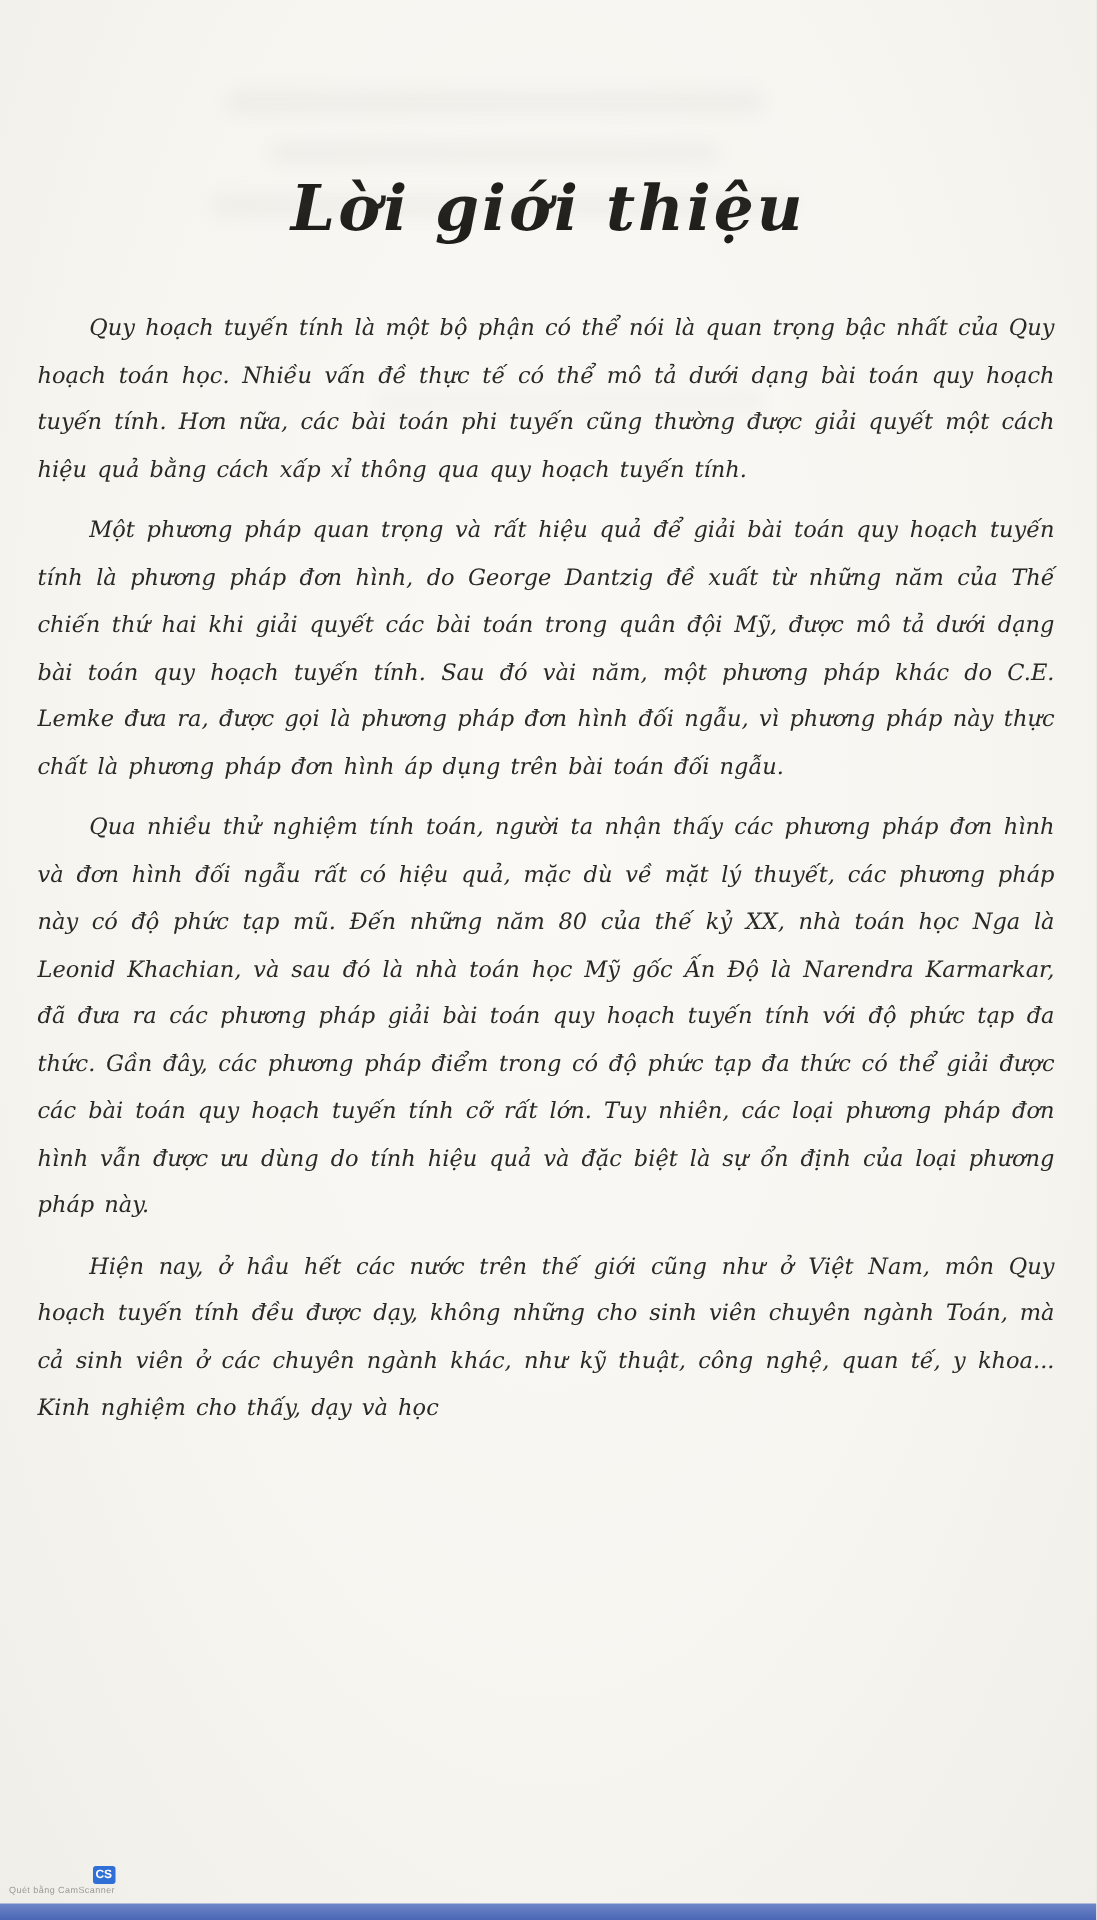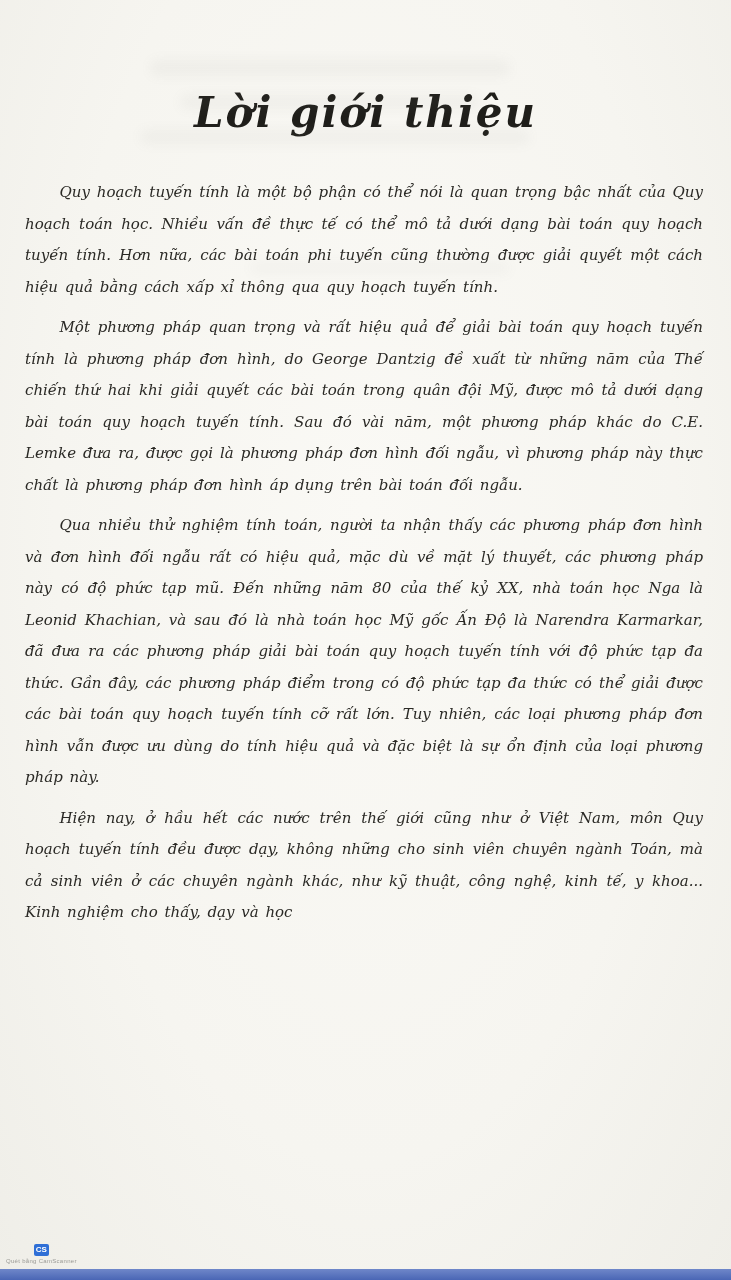--- a/index.html
+++ b/index.html
@@ -26,21 +26,21 @@
     filter: blur(6px);
     border-radius: 8px;
   }
   .smudge.s1 { left: 150px; top: 60px;  width: 360px; height: 16px; }
   .smudge.s2 { left: 180px; top: 95px;  width: 300px; height: 14px; }
   .smudge.s3 { left: 140px; top: 130px; width: 390px; height: 14px; }
   .smudge.s4 { left: 250px; top: 262px; width: 260px; height: 12px; opacity: 0.05; }
 
   .title {
     margin: 0;
-    padding-top: 88px;
+    padding-top: 114px;
     text-align: center;
     font-style: italic;
     font-weight: 700;
     font-size: 42px;
     letter-spacing: 2px;
     color: #1f1e1a;
   }
   .body-text {
     padding: 40px 28px 0 25px;
   }
@@ -53,21 +53,21 @@
     text-indent: 2.3em;
     word-spacing: 2px;
     color: #2a2925;
   }
   .watermark {
     position: absolute;
     left: 6px;
     bottom: 16px;
     display: flex;
     flex-direction: column;
-    align-items: center;
+    align-items: flex-end;
     gap: 2px;
   }
   .cs-badge {
     display: inline-block;
     background: #2f6fd6;
     color: #ffffff;
     font-family: "Liberation Sans", sans-serif;
     font-weight: 700;
     font-size: 8px;
     line-height: 10px;
@@ -98,21 +98,21 @@
   <div class="smudge s2"></div>
   <div class="smudge s3"></div>
   <div class="smudge s4"></div>
 
   <h1 class="title">Lời giới thiệu</h1>
 
   <div class="body-text">
     <p class="para">Quy hoạch tuyến tính là một bộ phận có thể nói là quan trọng bậc nhất của Quy hoạch toán học. Nhiều vấn đề thực tế có thể mô tả dưới dạng bài toán quy hoạch tuyến tính. Hơn nữa, các bài toán phi tuyến cũng thường được giải quyết một cách hiệu quả bằng cách xấp xỉ thông qua quy hoạch tuyến tính.</p>
     <p class="para">Một phương pháp quan trọng và rất hiệu quả để giải bài toán quy hoạch tuyến tính là phương pháp đơn hình, do George Dantzig đề xuất từ những năm của Thế chiến thứ hai khi giải quyết các bài toán trong quân đội Mỹ, được mô tả dưới dạng bài toán quy hoạch tuyến tính. Sau đó vài năm, một phương pháp khác do C.E. Lemke đưa ra, được gọi là phương pháp đơn hình đối ngẫu, vì phương pháp này thực chất là phương pháp đơn hình áp dụng trên bài toán đối ngẫu.</p>
     <p class="para">Qua nhiều thử nghiệm tính toán, người ta nhận thấy các phương pháp đơn hình và đơn hình đối ngẫu rất có hiệu quả, mặc dù về mặt lý thuyết, các phương pháp này có độ phức tạp mũ. Đến những năm 80 của thế kỷ XX, nhà toán học Nga là Leonid Khachian, và sau đó là nhà toán học Mỹ gốc Ấn Độ là Narendra Karmarkar, đã đưa ra các phương pháp giải bài toán quy hoạch tuyến tính với độ phức tạp đa thức. Gần đây, các phương pháp điểm trong có độ phức tạp đa thức có thể giải được các bài toán quy hoạch tuyến tính cỡ rất lớn. Tuy nhiên, các loại phương pháp đơn hình vẫn được ưu dùng do tính hiệu quả và đặc biệt là sự ổn định của loại phương pháp này.</p>
-    <p class="para">Hiện nay, ở hầu hết các nước trên thế giới cũng như ở Việt Nam, môn Quy hoạch tuyến tính đều được dạy, không những cho sinh viên chuyên ngành Toán, mà cả sinh viên ở các chuyên ngành khác, như kỹ thuật, công nghệ, kinh tế, y khoa... Kinh nghiệm cho thấy, dạy và học</p>
+    <p class="para">Hiện nay, ở hầu hết các nước trên thế giới cũng như ở Việt Nam, môn Quy hoạch tuyến tính đều được dạy, không những cho sinh viên chuyên ngành Toán, mà cả sinh viên ở các chuyên ngành khác, như kỹ thuật, công nghệ, quan tế, y khoa... Kinh nghiệm cho thấy, dạy và học</p>
   </div>
 
   <div class="watermark">
     <span class="cs-badge">CS</span>
     <span class="cs-caption">Quét bằng CamScanner</span>
   </div>
 
   <div class="scan-bottom-bar"></div>
 
 </div>

